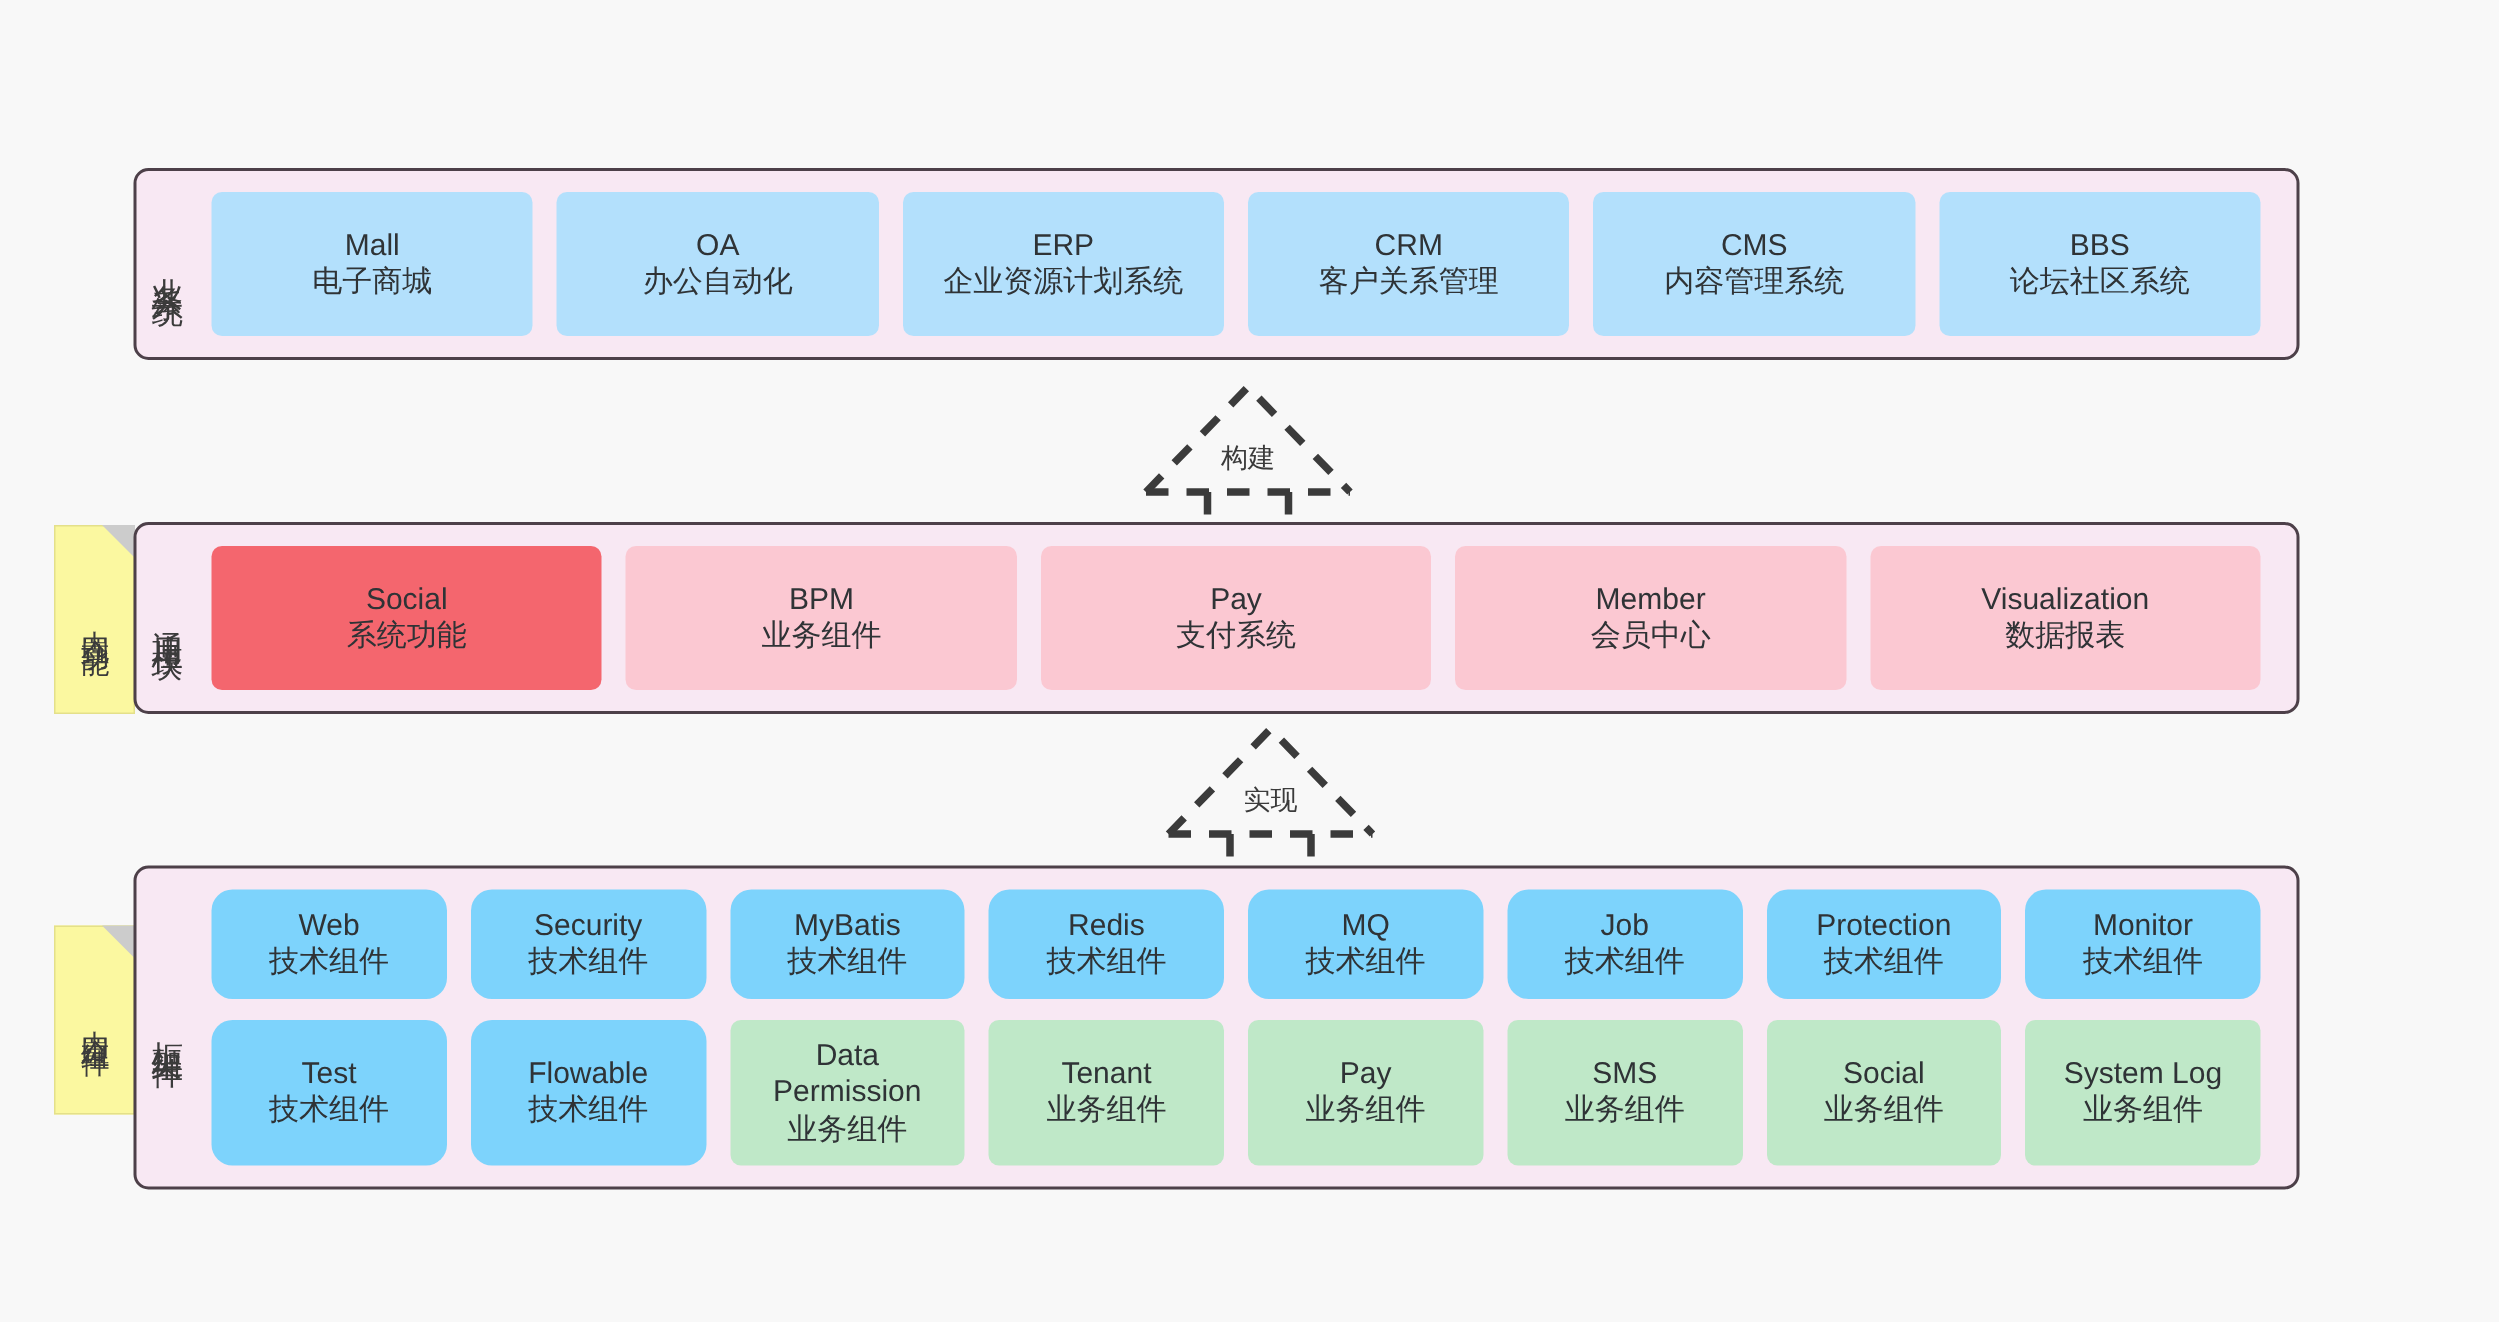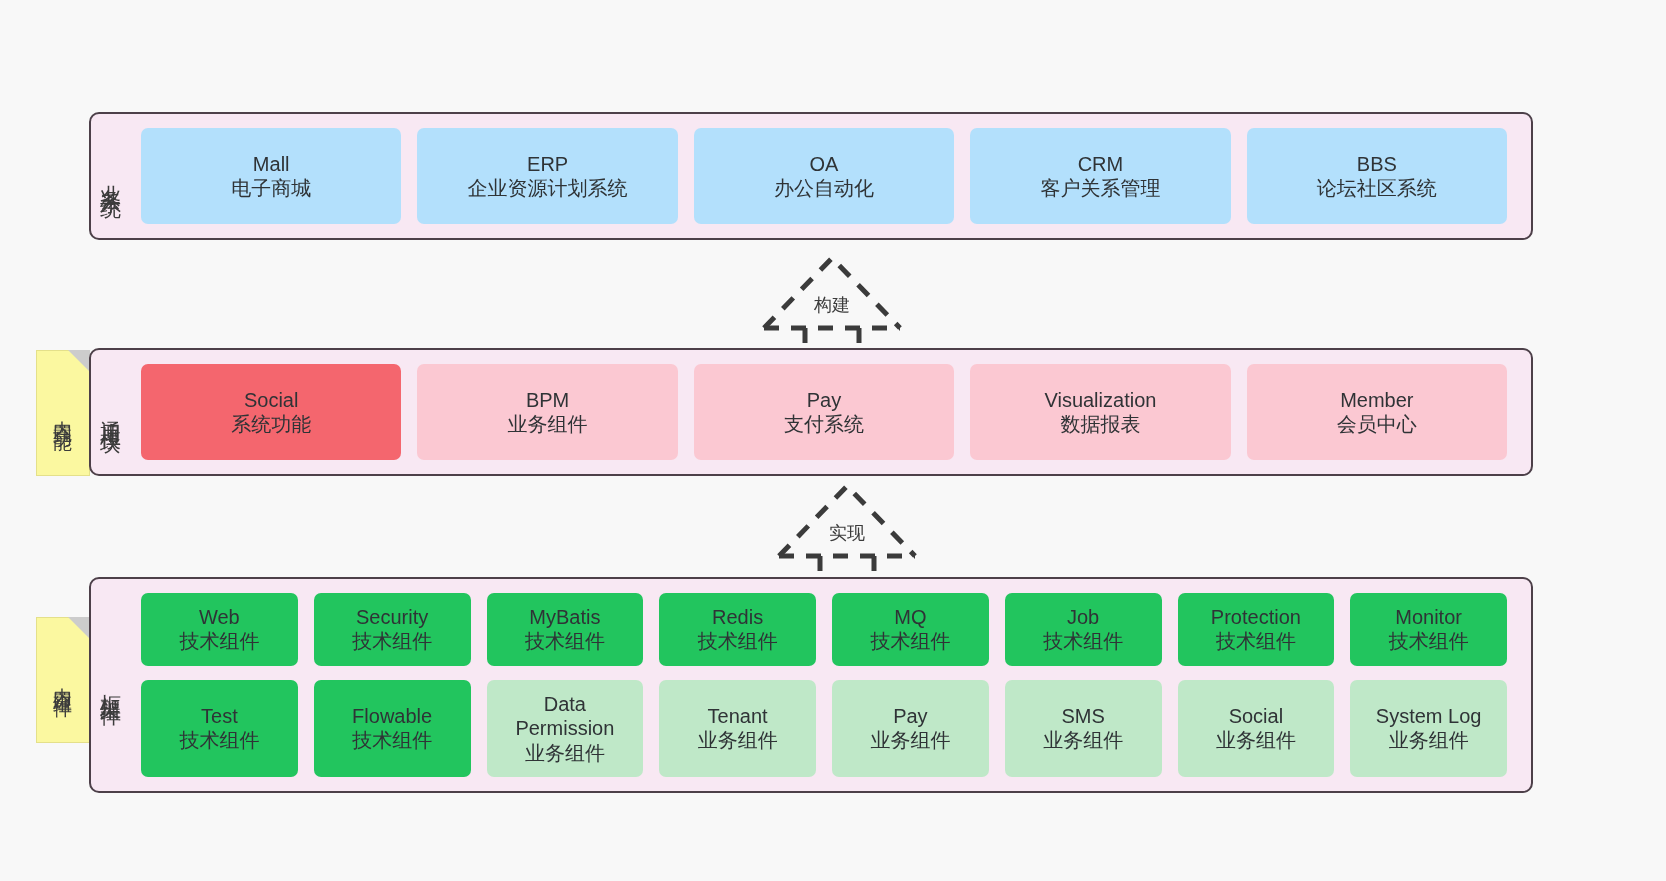--- a/index.html
+++ b/index.html
@@ -82,21 +82,21 @@
     box-sizing: border-box;
     min-width: 0;
   }
   .cell .t-en { display: block; }
   .cell .t-cn { display: block; }
 
   
   .c-blue      { background: #b3e0fc; }
   .c-red       { background: #f4666e; }
   .c-pink      { background: #fbc8d2; text-align: center; }
-  .c-green     { background: #22c55e; }
+  .c-green     { background: #7dd3fc; border-radius: 14px; }
   .c-lgreen    { background: #bfe8c8; }
 
   
   #layer-business  { left: 89px;  top: 112px; width: 1444px; height: 128px; }
   #layer-common    { left: 89px;  top: 348px; width: 1444px; height: 128px; }
   #layer-framework { left: 89px;  top: 577px; width: 1444px; height: 216px; }
 
   #layer-framework .layer-body { gap: 14px; }
 
   
@@ -150,30 +150,34 @@
 
   <div class="layer" id="layer-business">
     <div class="layer-title">业务系统</div>
     <div class="layer-body">
       <div class="row">
         <div class="cell c-blue">
           <span class="t-en">Mall</span>
           <span class="t-cn">电子商城</span>
         </div>
         <div class="cell c-blue">
+          <span class="t-en">OA</span>
+          <span class="t-cn">办公自动化</span>
+        </div>
+        <div class="cell c-blue">
           <span class="t-en">ERP</span>
           <span class="t-cn">企业资源计划系统</span>
         </div>
         <div class="cell c-blue">
-          <span class="t-en">OA</span>
-          <span class="t-cn">办公自动化</span>
-        </div>
-        <div class="cell c-blue">
           <span class="t-en">CRM</span>
           <span class="t-cn">客户关系管理</span>
+        </div>
+        <div class="cell c-blue">
+          <span class="t-en">CMS</span>
+          <span class="t-cn">内容管理系统</span>
         </div>
         <div class="cell c-blue">
           <span class="t-en">BBS</span>
           <span class="t-cn">论坛社区系统</span>
         </div>
       </div>
     </div>
   </div>
 
   <div class="arrow" id="arrow-build">
@@ -199,26 +203,26 @@
         </div>
         <div class="cell c-pink">
           <span class="t-en">BPM</span>
           <span class="t-cn">业务组件</span>
         </div>
         <div class="cell c-pink">
           <span class="t-en">Pay</span>
           <span class="t-cn">支付系统</span>
         </div>
         <div class="cell c-pink">
+          <span class="t-en">Member</span>
+          <span class="t-cn">会员中心</span>
+        </div>
+        <div class="cell c-pink">
           <span class="t-en">Visualization</span>
           <span class="t-cn">数据报表</span>
-        </div>
-        <div class="cell c-pink">
-          <span class="t-en">Member</span>
-          <span class="t-cn">会员中心</span>
         </div>
       </div>
     </div>
   </div>
 
   <div class="arrow" id="arrow-impl">
     <svg width="180" height="100" viewBox="0 0 180 100">
       <path d="M 22 78 L 90 8 L 158 78" fill="none" stroke="#3b3b3b" stroke-width="5" stroke-dasharray="15,12" stroke-linecap="butt"></path>
       <path d="M 22 78 L 158 78" fill="none" stroke="#3b3b3b" stroke-width="5" stroke-dasharray="15,12" stroke-linecap="butt"></path>
       <path d="M 63 78 L 63 100 M 117 78 L 117 100" fill="none" stroke="#3b3b3b" stroke-width="5" stroke-dasharray="15,12" stroke-linecap="butt"></path>

